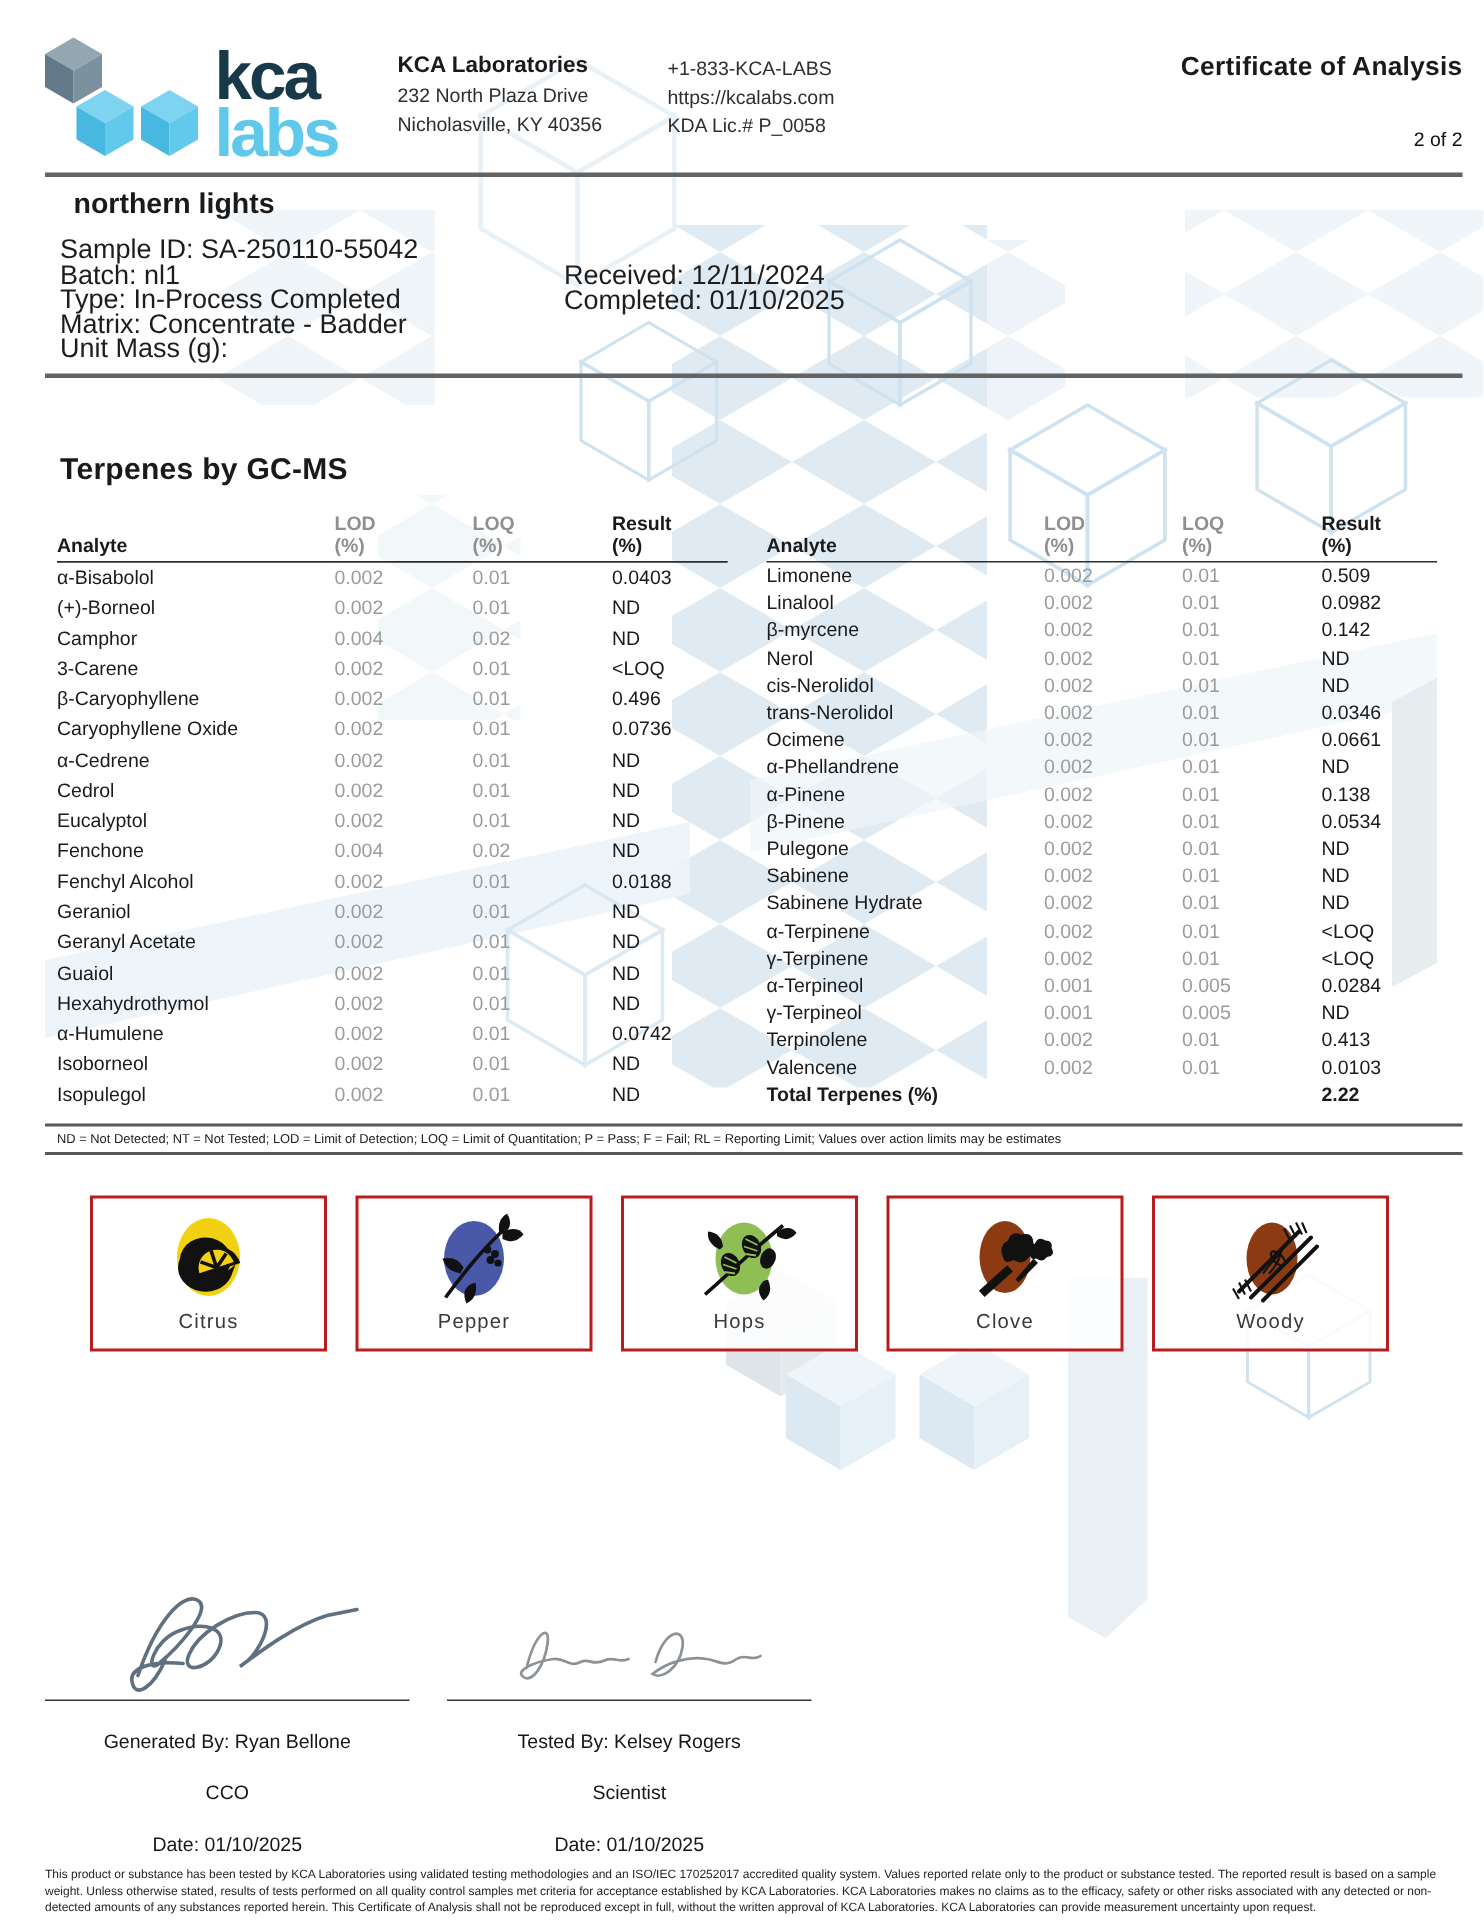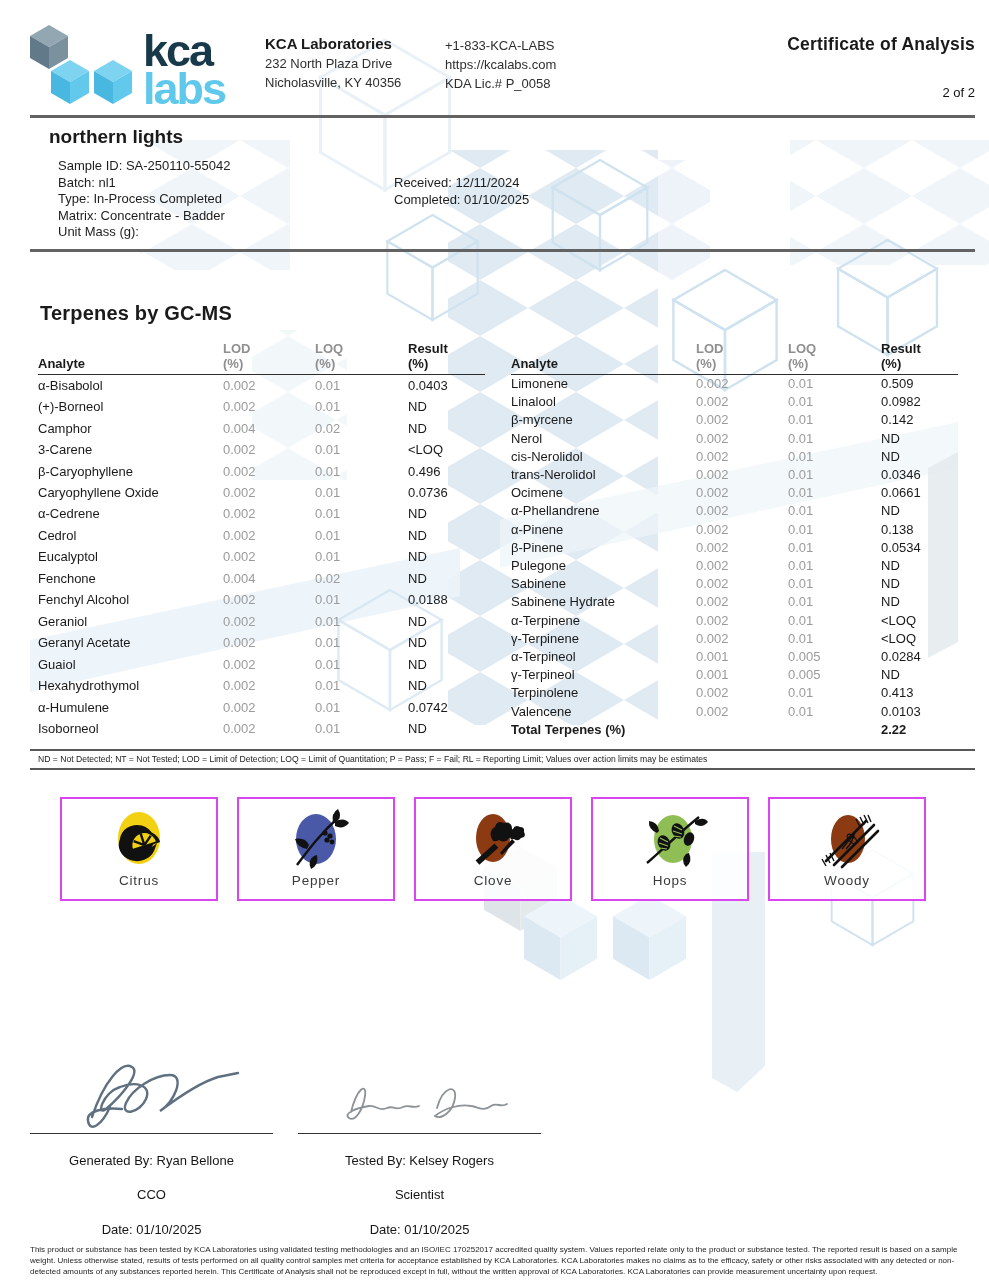--- a/index.html
+++ b/index.html
@@ -16,42 +16,42 @@
   .co-line{font-size:13px;color:#2e2e2e;line-height:19px;}
   .ct-block{margin-left:20px;padding-top:16px;}
   .hdr-right{margin-left:auto;text-align:right;padding-top:14px;}
   .doc-title{font-size:17.5px;font-weight:bold;letter-spacing:.2px;}
   .page-ind{font-size:13px;margin-top:30px;color:#111;}
 
   .rule{height:3px;background:#636363;margin-top:7px;}
   .rule2{height:2px;background:#585858;}
 
   .sample-name{font-size:19px;font-weight:bold;margin:8px 0 10px 19px;}
-  .sample-wrap{position:relative;height:84px;margin-left:28px;font-size:13px;line-height:16.5px;color:#1d1d1d;}
+  .sample-wrap{position:relative;height:84px;margin-left:10px;font-size:18px;line-height:16.5px;color:#1d1d1d;}
   .sample-right{position:absolute;left:336px;top:17px;}
 
   .sec-title{font-size:20px;font-weight:bold;margin:50px 0 16px 10px;letter-spacing:.2px;}
 
   .tables{display:flex;gap:26px;margin-left:8px;}
   table.terp{border-collapse:collapse;width:447px;table-layout:fixed;}
   table.terp col.c1{width:185px;} table.terp col.c2{width:92px;}
   table.terp col.c3{width:93px;}  table.terp col.c4{width:77px;}
   table.terp th{font-size:13px;font-weight:bold;text-align:left;vertical-align:bottom;
                 padding:0 0 3px 0;border-bottom:1.6px solid #2d2d2d;line-height:15px;margin-top:48px;}
   table.terp th.gray{color:#8f8f8f;}
   table.terp td{font-size:13px;height:18.2px;padding:0;line-height:18.2px;white-space:nowrap;
                 overflow:hidden;}
   table.terp td.c-lod,table.terp td.c-loq{color:#9b9b9b;}
   table.terp tfoot td{font-weight:bold;height:19px;}
 
   .footrule{margin-top:9px;}
   .footnote{font-size:8.6px;color:#222;margin:3px 0 3px 8px;line-height:11px;}
 
   .badges{display:flex;gap:19px;margin:27px 0 0 30px;}
-  .badge-card{width:154px;height:100px;border:2px solid #d946ef;background:rgba(255,255,255,.85);
+  .badge-card{width:154px;height:100px;border:2px solid #b91c1c;background:rgba(255,255,255,.85);
               display:flex;flex-direction:column;align-items:center;}
   .badge-card svg{margin-top:10px;}
   .badge-label{font-size:13.5px;color:#3a3a3a;letter-spacing:.8px;margin-top:2px;}
 
   .sigs{display:flex;gap:25px;margin:148px 0 0 0;}
   .sig-block{width:243px;text-align:center;}
   .sig-art{height:82px;display:flex;align-items:flex-end;justify-content:center;}
   .sig-line{border-top:1.6px solid #333;margin-top:2px;}
   .sig-text{font-size:13px;line-height:15.5px;margin-top:19px;color:#161616;}
 
@@ -274,20 +274,26 @@
               <td class="c-lod">0.002</td>
               <td class="c-loq">0.01</td>
               <td class="c-result">0.0742</td>
             </tr>
             <tr>
               <td class="c-analyte">Isoborneol</td>
               <td class="c-lod">0.002</td>
               <td class="c-loq">0.01</td>
               <td class="c-result">ND</td>
             </tr>
+            <tr>
+              <td class="c-analyte">Isopulegol</td>
+              <td class="c-lod">0.002</td>
+              <td class="c-loq">0.01</td>
+              <td class="c-result">ND</td>
+            </tr>
           </tbody>
       </table>
 
       <table class="terp">
         <colgroup>
             <col class="c1">
             <col class="c2">
             <col class="c3">
             <col class="c4">
           </colgroup>
@@ -450,33 +456,20 @@
           <path d="M30,40 q-10,-2 -12,-10 q10,-2 14,6 z" fill="#111"></path>
           <path d="M40,46 q2,10 -6,14 q-4,-9 3,-13 z" fill="#111"></path>
           <path d="M58,12 q10,-4 14,2 q-6,7 -14,3 z" fill="#111"></path>
           <path d="M56,14 q-2,-10 5,-14 q5,8 -2,13 z" fill="#111"></path>
           <circle cx="48" cy="24" r="2.6" fill="#111"></circle>
             <circle cx="53" cy="27" r="2.6" fill="#111"></circle>
           <circle cx="50" cy="31" r="2.6" fill="#111"></circle>
             <circle cx="55" cy="33" r="2.4" fill="#111"></circle>
         </svg>
         <div class="badge-label">Pepper</div>
-      </div>
-
-      <div class="badge-card">
-        <svg width="78" height="62" viewBox="0 0 78 62">
-          <ellipse cx="39" cy="29" rx="17" ry="24" fill="#8c3a12"></ellipse>
-          <g fill="#111">
-            <path d="M22,52 L40,34 l4,4 -18,18 z" transform="rotate(3 31 44)"></path>
-            <path d="M38,30 q-4,-8 3,-12 q2,-7 9,-4 q8,-2 8,6 q5,6 -3,9 q-4,6 -10,2 q-6,3 -7,-1 z"></path>
-            <path d="M46,44 L58,30 l3,3 -13,13 z"></path>
-            <path d="M56,28 q-2,-6 3,-8 q2,-5 7,-2 q5,0 4,5 q3,5 -3,6 q-3,4 -7,1 q-4,1 -4,-2 z"></path>
-          </g>
-        </svg>
-        <div class="badge-label">Clove</div>
       </div>
 
       <div class="badge-card">
         <svg width="78" height="62" viewBox="0 0 78 62">
           <ellipse cx="42" cy="30" rx="19" ry="24" fill="#8fbf54"></ellipse>
           <path d="M16,54 C30,42 48,24 68,8" stroke="#111" stroke-width="2.4" fill="none"></path>
           <g fill="#111">
             <ellipse cx="33" cy="34" rx="6" ry="8" transform="rotate(-25 33 34)"></ellipse>
             <ellipse cx="47" cy="22" rx="6" ry="8" transform="rotate(-25 47 22)"></ellipse>
             <ellipse cx="58" cy="30" rx="5" ry="7" transform="rotate(20 58 30)"></ellipse>
@@ -487,20 +480,33 @@
           <g stroke="#8fbf54" stroke-width="1.2">
             <path d="M29,29 l8,4 M28,34 l9,3 M29,39 l7,1"></path>
             <path d="M43,17 l8,4 M42,22 l9,3 M43,27 l7,1"></path>
           </g>
         </svg>
         <div class="badge-label">Hops</div>
       </div>
 
       <div class="badge-card">
         <svg width="78" height="62" viewBox="0 0 78 62">
+          <ellipse cx="39" cy="29" rx="17" ry="24" fill="#8c3a12"></ellipse>
+          <g fill="#111">
+            <path d="M22,52 L40,34 l4,4 -18,18 z" transform="rotate(3 31 44)"></path>
+            <path d="M38,30 q-4,-8 3,-12 q2,-7 9,-4 q8,-2 8,6 q5,6 -3,9 q-4,6 -10,2 q-6,3 -7,-1 z"></path>
+            <path d="M46,44 L58,30 l3,3 -13,13 z"></path>
+            <path d="M56,28 q-2,-6 3,-8 q2,-5 7,-2 q5,0 4,5 q3,5 -3,6 q-3,4 -7,1 q-4,1 -4,-2 z"></path>
+          </g>
+        </svg>
+        <div class="badge-label">Clove</div>
+      </div>
+
+      <div class="badge-card">
+        <svg width="78" height="62" viewBox="0 0 78 62">
           <ellipse cx="40" cy="30" rx="17" ry="24" fill="#8c3a12"></ellipse>
           <g stroke="#111" stroke-width="2.6" fill="none" stroke-linecap="round">
             <path d="M18,52 L58,12"></path>
             <path d="M26,56 L66,16"></path>
             <path d="M34,58 L70,22"></path>
           </g>
           <g stroke="#111" stroke-width="1.4" fill="none">
             <path d="M34,40 q6,-8 12,-14 q-2,8 -8,14"></path>
             <ellipse cx="44" cy="30" rx="3" ry="6" transform="rotate(-45 44 30)"></ellipse>
             <path d="M52,8 l4,8 M56,6 l4,8 M60,6 l3,7 M48,10 l4,8"></path>

